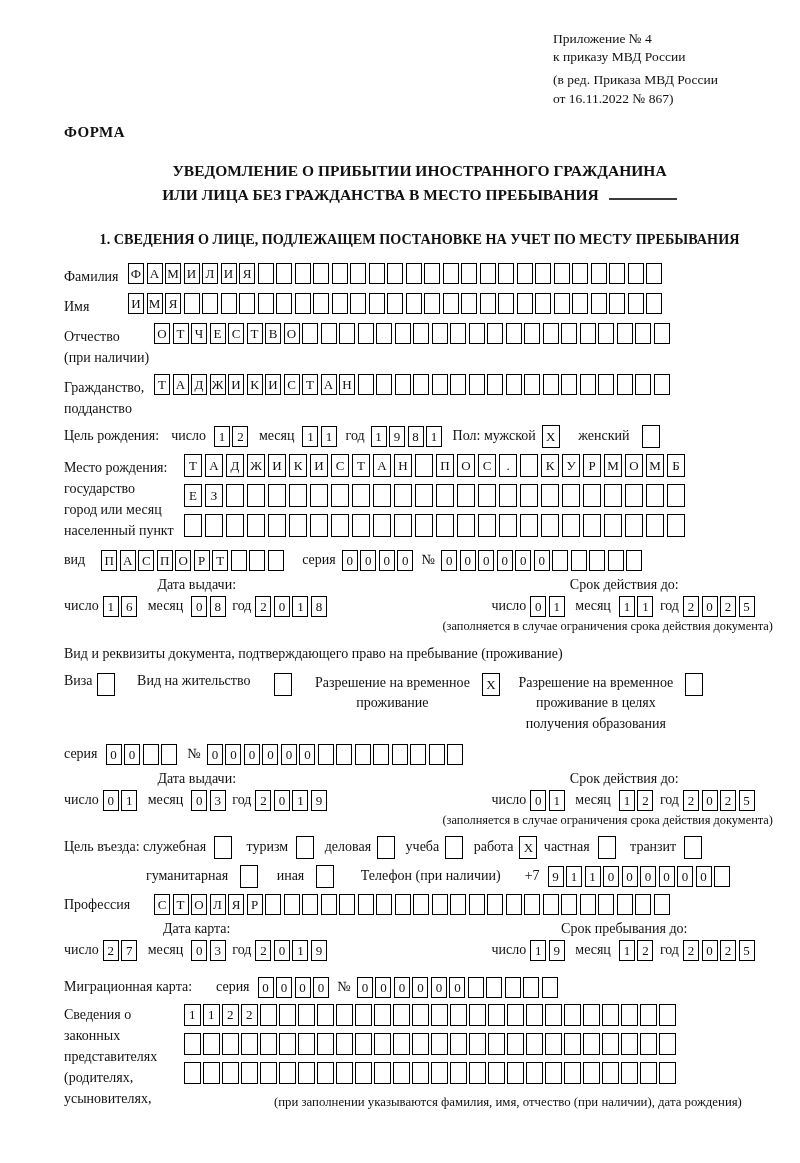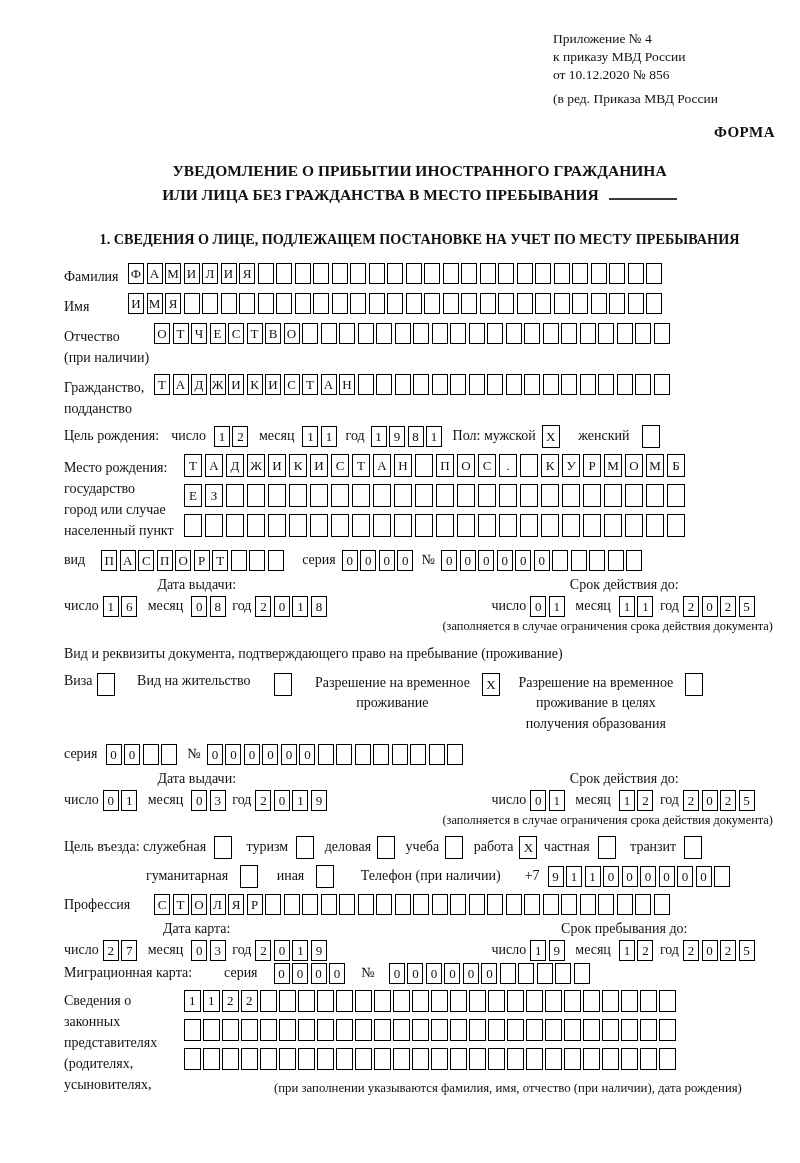--- a/index.html
+++ b/index.html
@@ -3,21 +3,21 @@
 <meta charset="utf-8">
 <style>
   * { margin:0; padding:0; box-sizing:border-box; }
   html,body { width:800px; height:1163px; background:#fff; overflow:hidden; }
   body {
     font-family:"Liberation Serif","DejaVu Serif",serif;
     color:#111; padding:30px 25px 0 64px; font-size:14px;
   }
   .appendix { margin-left:auto; width:222px; font-size:13.5px; line-height:1.35; }
   .appendix .rev { margin-top:5px; }
-  .forma { text-align:right; font-weight:bold; font-size:15px; margin-top:16px; letter-spacing:.5px; }
+  .forma { font-weight:bold; font-size:15px; margin-top:16px; letter-spacing:.5px; }
   .title { text-align:center; font-weight:bold; font-size:15.5px; margin-top:18px; line-height:1.55; }
   .blank-line { display:inline-block; width:68px; border-bottom:2.5px solid #3a3a3a; height:.9em; margin-left:10px; }
   .sec-h { text-align:center; font-weight:bold; font-size:14.2px; margin-top:24px; margin-bottom:15px; }
 
   .row { display:flex; align-items:flex-start; margin-bottom:6px; }
   .row.center { align-items:center; }
   .lbl { flex:none; padding-top:3px; line-height:1.5;font-family:Liberation Serif, serif; }
   .lbl.twoline div { line-height:21px; }
   .w64 { width:64px; } .w90 { width:90px; } .w120 { width:120px; }
   .cells { display:inline-flex; flex:none; }
@@ -47,22 +47,22 @@
   .guardians { display:flex; align-items:flex-start; margin-top:4px; }
 </style>
 </head>
 <body>
 
 <div>
 
   <div class="appendix">
     <div>Приложение № 4</div>
     <div>к приказу МВД России</div>
-    <div>от 10.12.2020 № 856</div>
     <div class="rev">(в ред. Приказа МВД России</div>
+    <div>от 16.11.2022 № 867)</div>
   </div>
 
   <div class="forma">ФОРМА</div>
 
   <div class="title">
     <div>УВЕДОМЛЕНИЕ О ПРИБЫТИИ ИНОСТРАННОГО ГРАЖДАНИНА</div>
     <div><span>ИЛИ ЛИЦА БЕЗ ГРАЖДАНСТВА В МЕСТО ПРЕБЫВАНИЯ</span><span class="blank-line"></span></div>
   </div>
 
   <div class="sec-h">1. СВЕДЕНИЯ О ЛИЦЕ, ПОДЛЕЖАЩЕМ ПОСТАНОВКЕ НА УЧЕТ ПО МЕСТУ ПРЕБЫВАНИЯ</div>
@@ -237,21 +237,21 @@
     <span class="gap12">женский</span>
     <span class="cells cb">
         <span class="cell"></span>
       </span>
   </div>
 
   <div class="row" style="margin-top:6px;">
     <span class="lbl twoline w120">
       <div>Место рождения:</div>
       <div>государство</div>
-      <div>город или случае</div>
+      <div>город или месяц</div>
       <div>населенный пункт</div>
     </span>
     <span style="display:flex;flex-direction:column;">
       <span class="cells cells-lg crow">
           <span class="cell">Т</span>
           <span class="cell">А</span>
           <span class="cell">Д</span>
           <span class="cell">Ж</span>
           <span class="cell">И</span>
           <span class="cell">К</span>
@@ -656,21 +656,21 @@
         <span class="cells">
             <span class="cell">2</span>
             <span class="cell">0</span>
             <span class="cell">2</span>
             <span class="cell">5</span>
           </span>
       </div>
     </div>
   </div>
 
-  <div class="row center inl" style="margin-top:2px;gap:8px;">
+  <div class="row center inl" style="margin-top:16px;">
     <span class="gap24">Миграционная карта:</span>
     <span class="gap8">серия</span>
     <span class="cells gap6">
         <span class="cell">0</span>
         <span class="cell">0</span>
         <span class="cell">0</span>
         <span class="cell">0</span>
       </span>
     <span class="gap6">№</span>
     <span class="cells">

